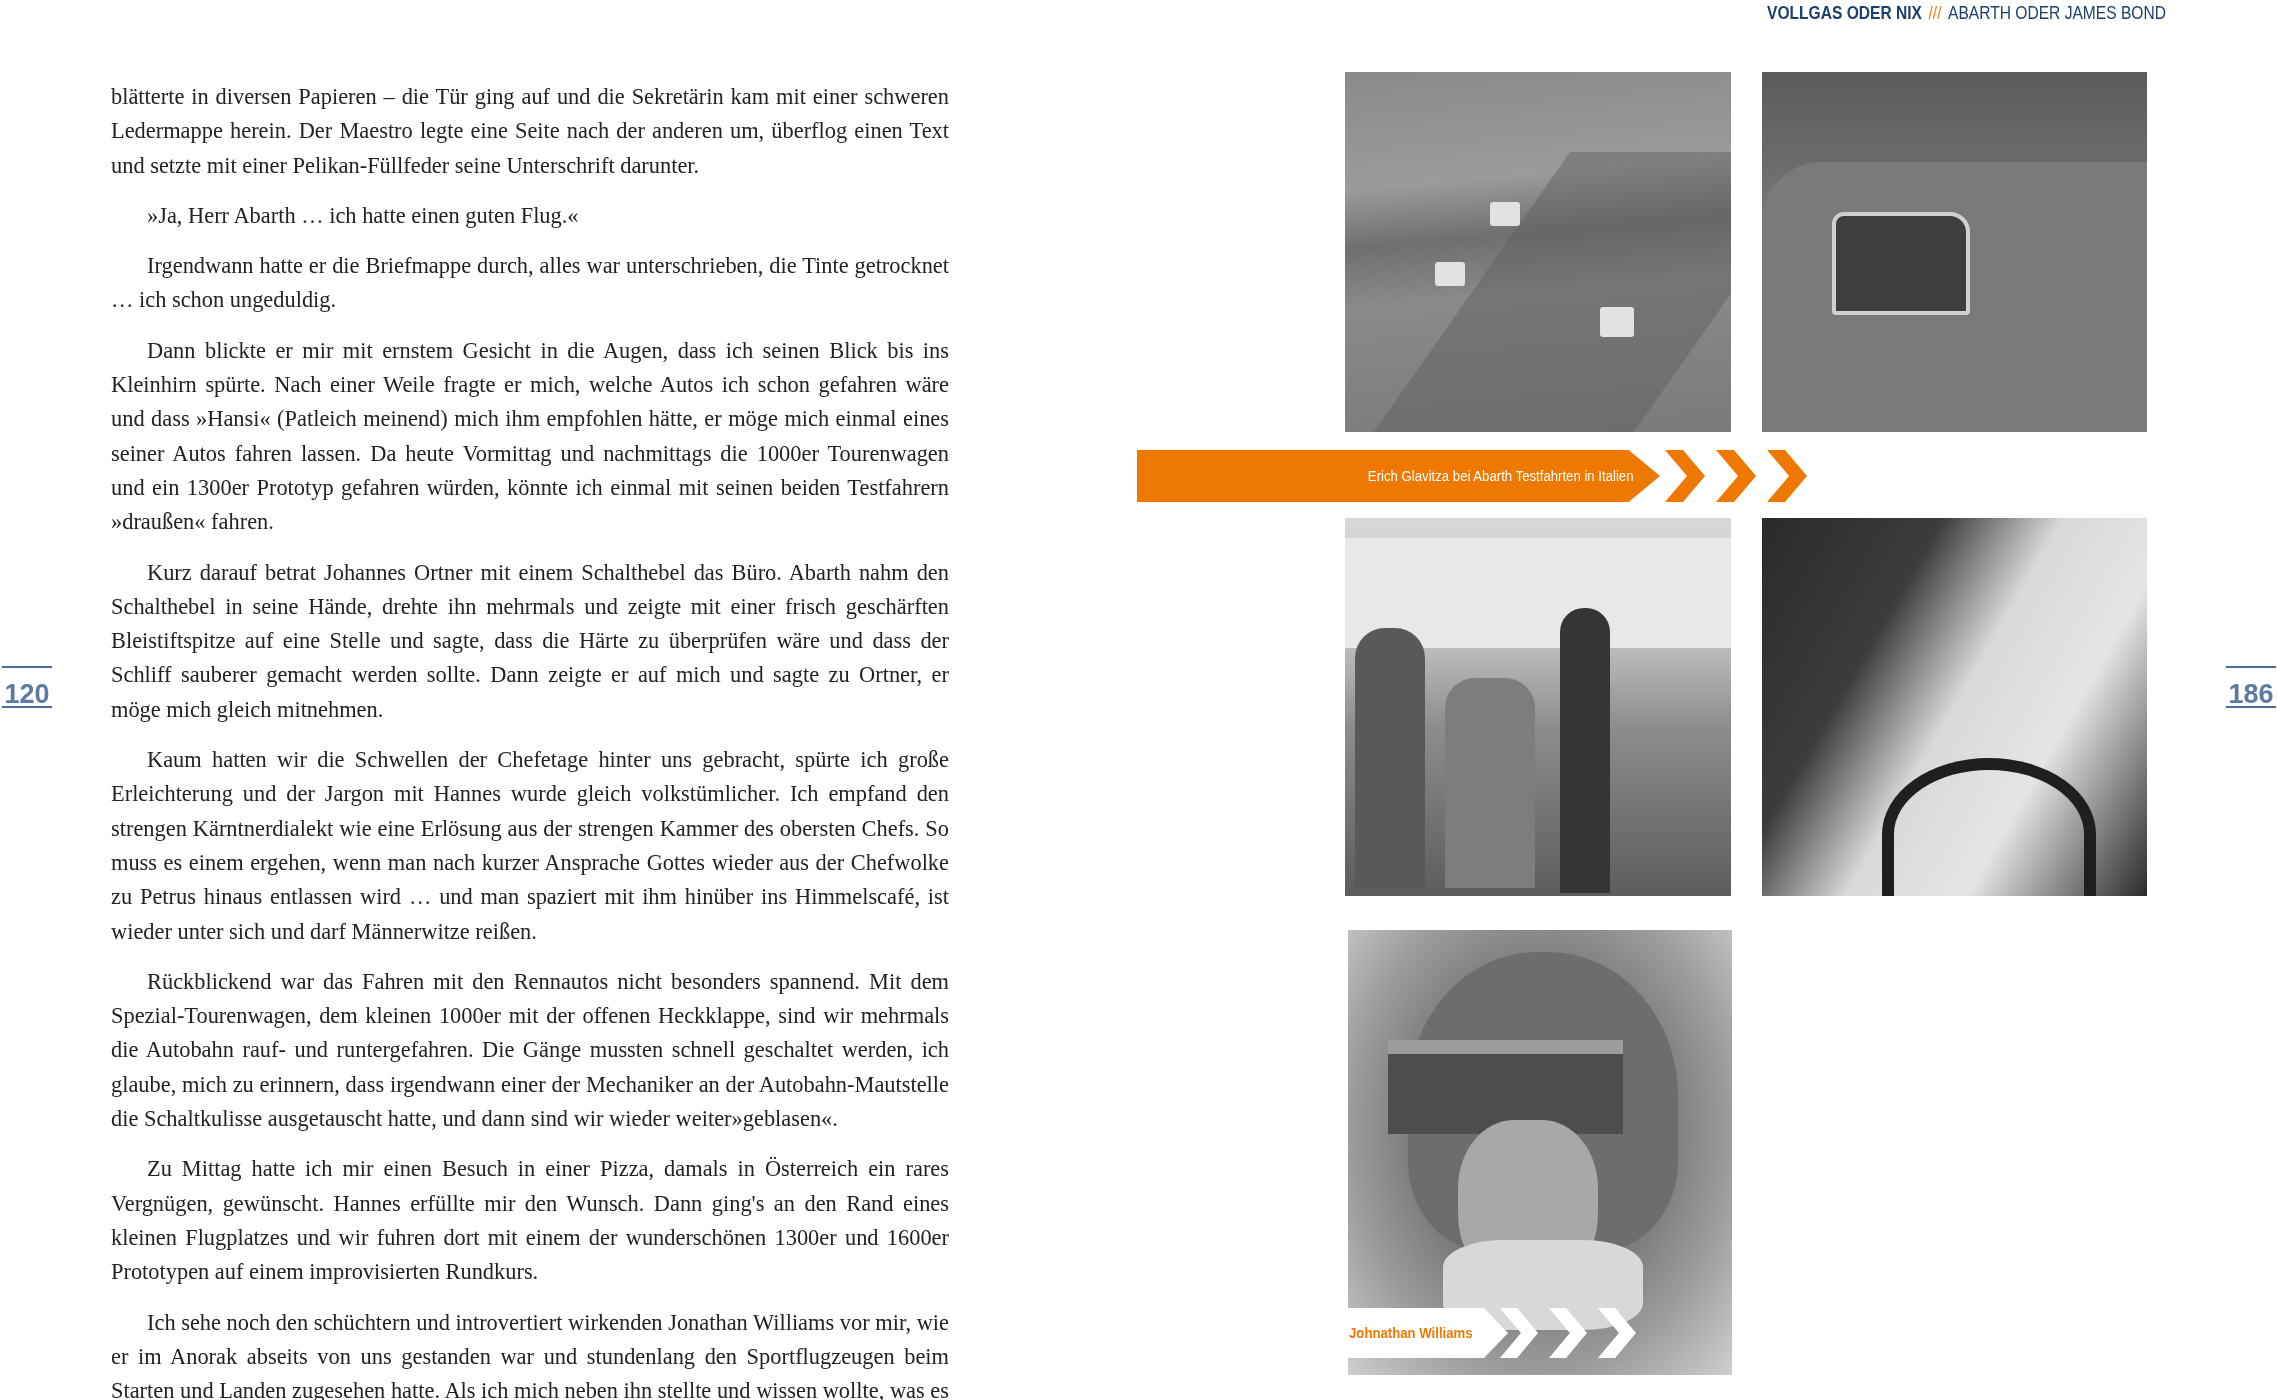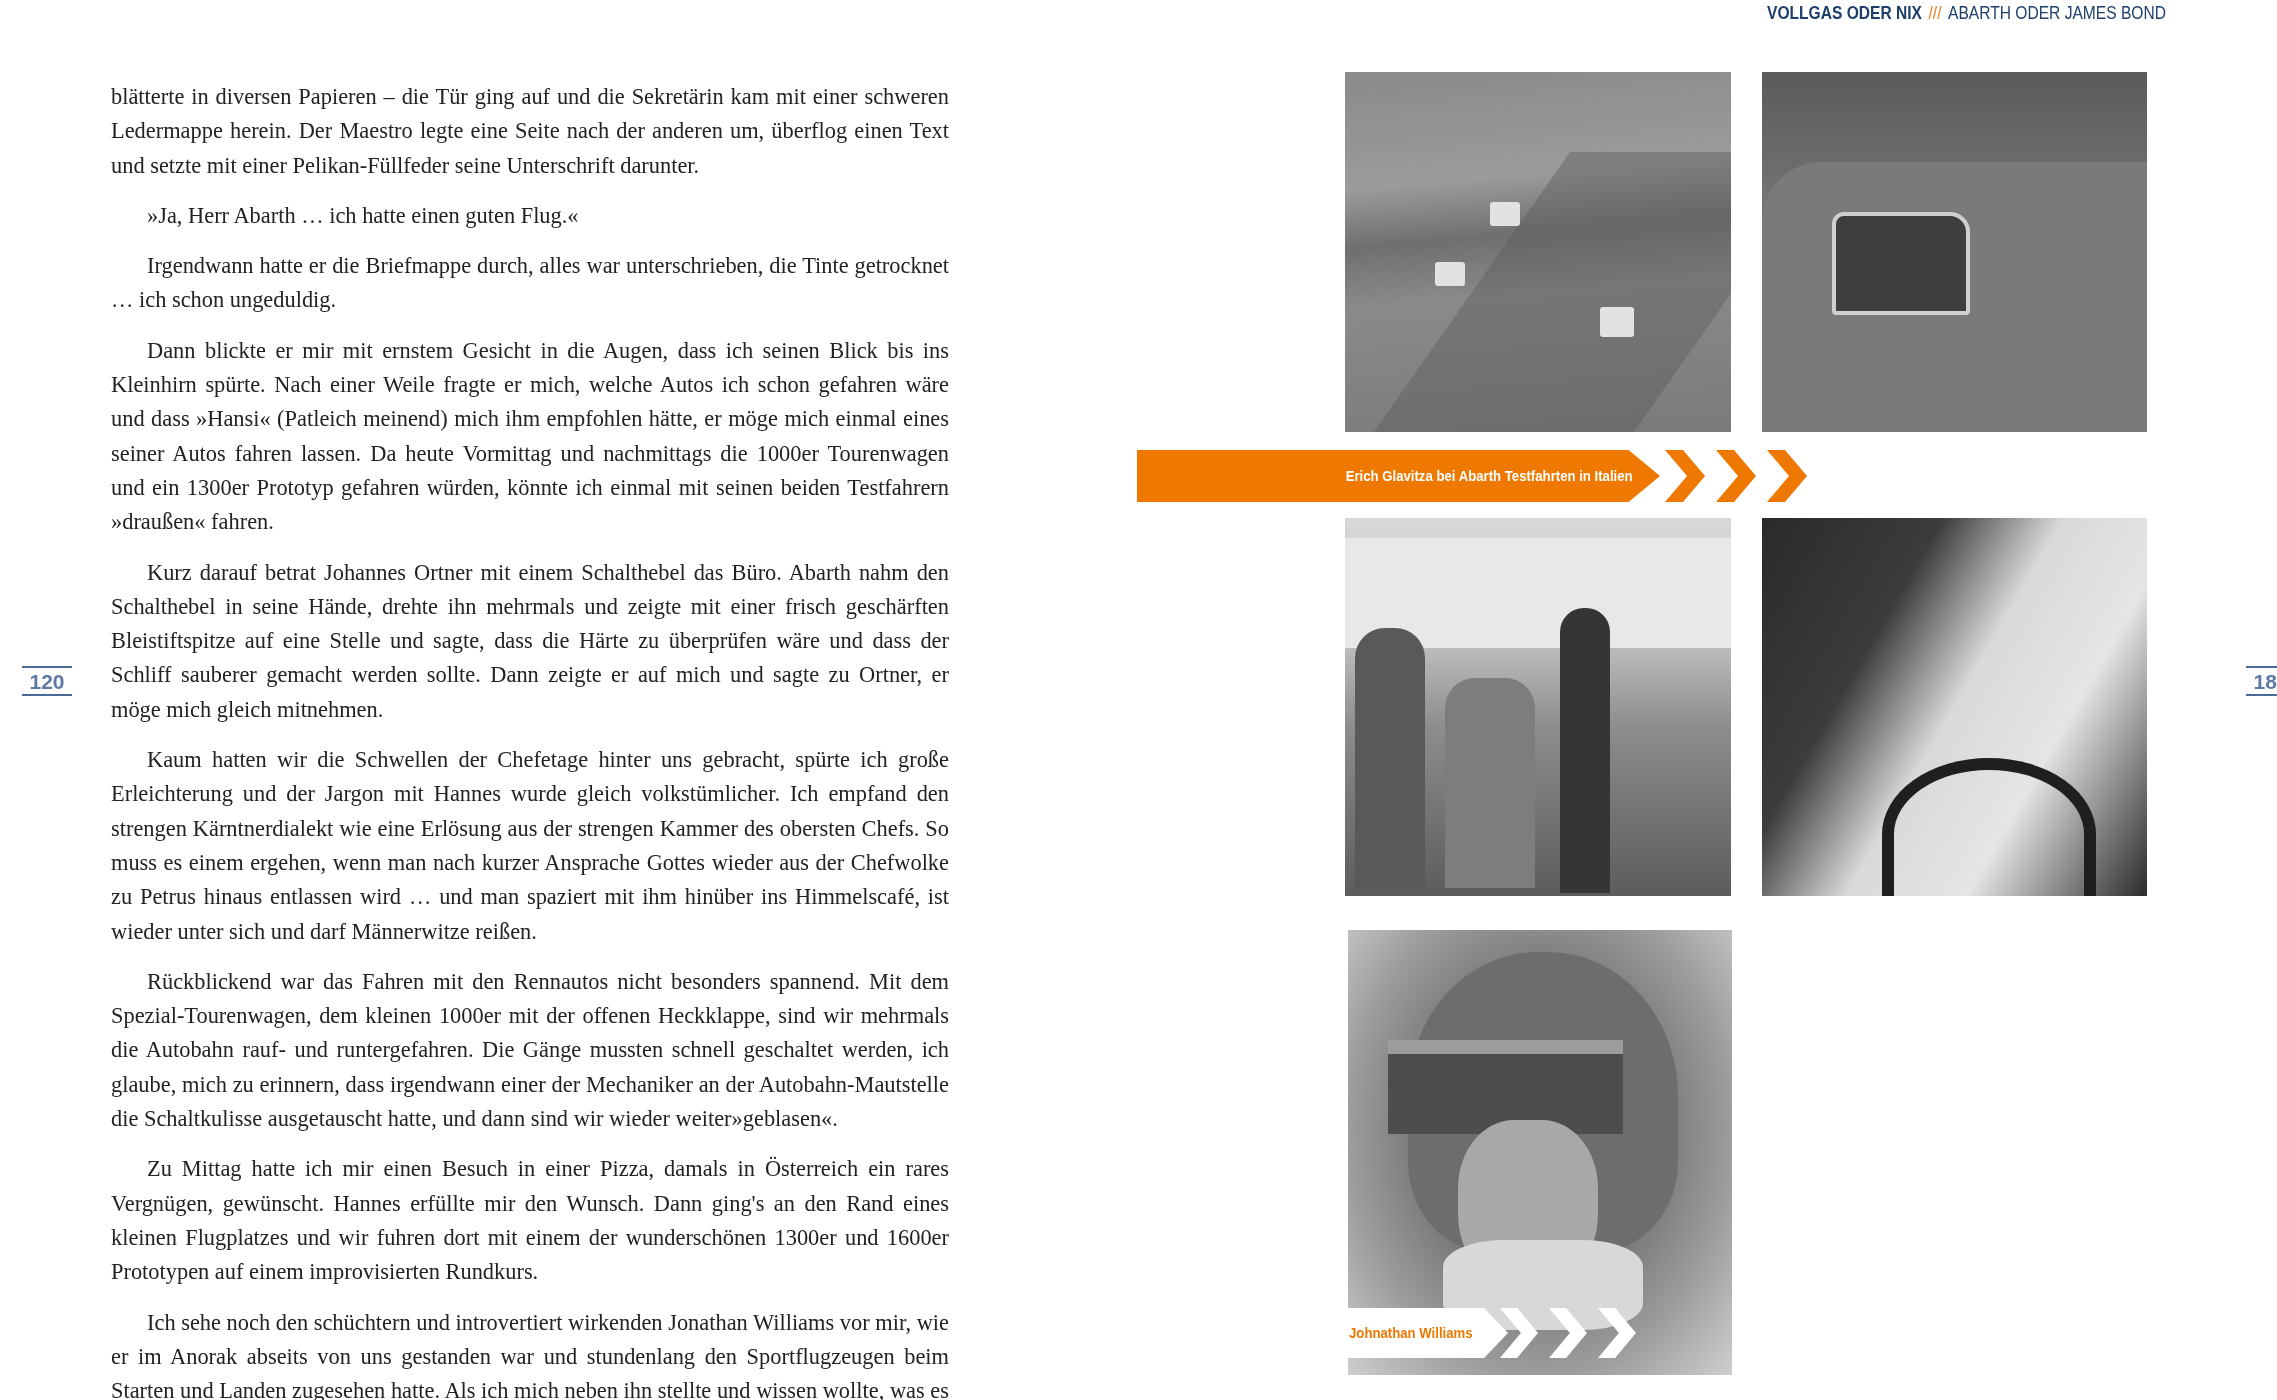--- a/index.html
+++ b/index.html
@@ -3,34 +3,34 @@
 <meta charset="utf-8">
 <style>
   html, body { margin:0; padding:0; }
   body { width:2277px; height:1400px; background:#ffffff; position:relative; overflow:hidden; font-family:"Liberation Serif", serif; }
   .running-head { position:absolute; top:2px; left:1767px; font-family:"Liberation Sans", sans-serif; font-size:19px; color:#1d3f6b; letter-spacing:0; white-space:nowrap; transform:scaleX(0.82); transform-origin:left top; }
   .running-head .bold { font-weight:bold; }
   .running-head .sep { color:#ef7d1a; margin:0 8px; font-weight:normal; }
   .body-text { position:absolute; left:95px; top:64px; width:870px; font-size:22.4px; line-height:34.3px; color:#222; text-align:justify; }
   .body-text p { margin:16px; text-indent:36px; }
   .body-text p.noindent { text-indent:0; }
-  .folio { position:absolute; font-family:"Liberation Sans", sans-serif; font-weight:bold; font-size:21px; color:#5d7aa6; border-top:2px solid #4a6a9a; border-bottom:2px solid #4a6a9a; padding:3px 0 1px 0; text-align:center; line-height:22px;margin-left:20px; }
+  .folio { position:absolute; font-family:"Liberation Sans", sans-serif; font-weight:bold; font-size:27px; color:#5d7aa6; border-top:2px solid #4a6a9a; border-bottom:2px solid #4a6a9a; padding:15px 0 1px 0; text-align:center; line-height:22px; }
   .folio.left { left:2px; top:666px; width:50px; }
   .folio.right { left:2226px; top:666px; width:50px; }
   .photo { position:absolute; overflow:hidden; }
   .p1 { left:1345px; top:72px; width:386px; height:360px; background:linear-gradient(175deg,#8a8a8a 0%,#9b9b9b 30%,#6f6f6f 45%,#8a8a8a 60%,#7a7a7a 100%); }
   .p2 { left:1762px; top:72px; width:385px; height:360px; background:linear-gradient(180deg,#5b5b5b 0%,#6b6b6b 25%,#7d7d7d 45%,#6a6a6a 100%); }
   .p3 { left:1345px; top:518px; width:386px; height:378px; background:linear-gradient(180deg,#d8d8d8 0%,#c6c6c6 30%,#8d8d8d 55%,#5c5c5c 100%); }
   .p4 { left:1762px; top:518px; width:385px; height:378px; background:linear-gradient(120deg,#2a2a2a 0%,#3c3c3c 30%,#d9d9d9 50%,#e5e5e5 70%,#2b2b2b 100%); }
   .p5 { left:1348px; top:930px; width:384px; height:445px; background:radial-gradient(ellipse at 50% 45%, #8e8e8e 0%, #6b6b6b 35%, #9c9c9c 70%, #cfcfcf 100%); }
   .shape { position:absolute; }
   .road { left:120px; top:80px; width:260px; height:300px; background:#5e5e5e; transform:skewX(-35deg); opacity:.45; }
   .car { width:30px; height:24px; background:#e2e2e2; border-radius:3px; }
   .caption-bar { position:absolute; left:1137px; top:450px; width:523px; height:52px; background:#ef7800; clip-path:polygon(0 0, 94% 0, 100% 50%, 94% 100%, 0 100%); }
-  .caption-text { position:absolute; left:1137px; top:450px; width:510px; height:52px; line-height:52px; text-align:right; font-family:"Liberation Sans", sans-serif; font-weight:bold; font-size:15.5px; color:#ffffff; padding-right:0; box-sizing:border-box; transform-origin:right center; }
+  .caption-text { position:absolute; left:1137px; top:450px; width:510px; height:52px; line-height:52px; text-align:right; font-family:"Liberation Sans", sans-serif; font-weight:normal; font-size:15.5px; color:#ffffff; padding-right:0; box-sizing:border-box; transform-origin:right center; }
   .caption-text span { display:inline-block; transform:scaleX(0.85); transform-origin:right center; margin-right:14px; }
   .chev { position:absolute; width:40px; height:52px; }
   .chev.orange { background:#ef7800; clip-path:polygon(0 0, 45% 0, 100% 50%, 45% 100%, 0 100%, 55% 50%); }
   .chev.white { background:#ffffff; clip-path:polygon(0 0, 45% 0, 100% 50%, 45% 100%, 0 100%, 55% 50%); }
   .portrait-caption { position:absolute; left:1348px; top:1308px; width:160px; height:50px; background:#ffffff; clip-path:polygon(0 0, 85% 0, 100% 50%, 85% 100%, 0 100%); }
   .portrait-caption-text { position:absolute; left:1349px; top:1308px; height:50px; line-height:50px; font-family:"Liberation Sans", sans-serif; font-weight:bold; font-size:15.5px; color:#ef7800; white-space:nowrap; transform:scaleX(0.85); transform-origin:left center; }
   .helmet { position:absolute; left:60px; top:22px; width:270px; height:300px; background:#6d6d6d; border-radius:48% 48% 30% 30%; }
   .visor { position:absolute; left:40px; top:110px; width:235px; height:80px; background:#4d4d4d; border-top:14px solid #9c9c9c; }
   .face { position:absolute; left:110px; top:190px; width:140px; height:170px; background:#a8a8a8; border-radius:40% 40% 45% 45%; }
   .scarf { position:absolute; left:95px; top:310px; width:200px; height:90px; background:#d8d8d8; border-radius:30%; }

